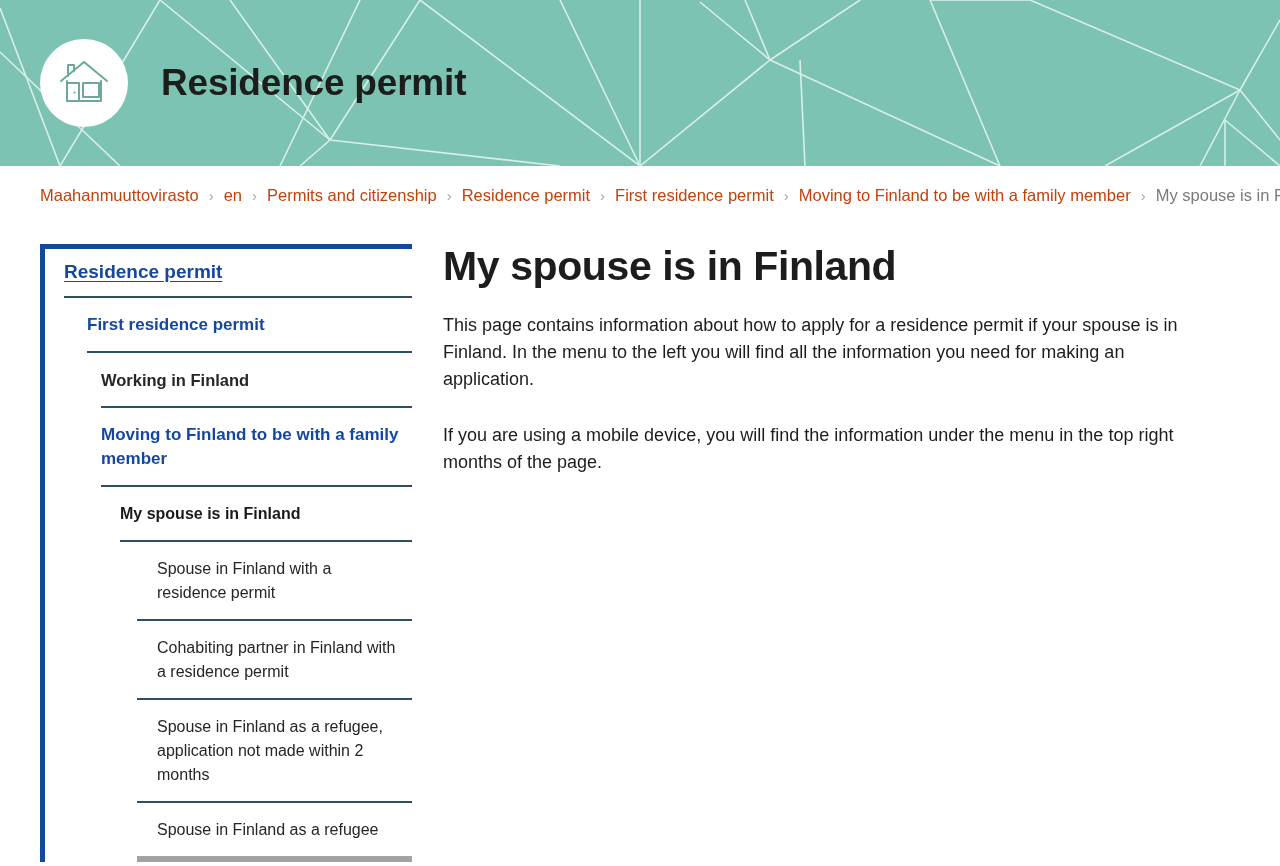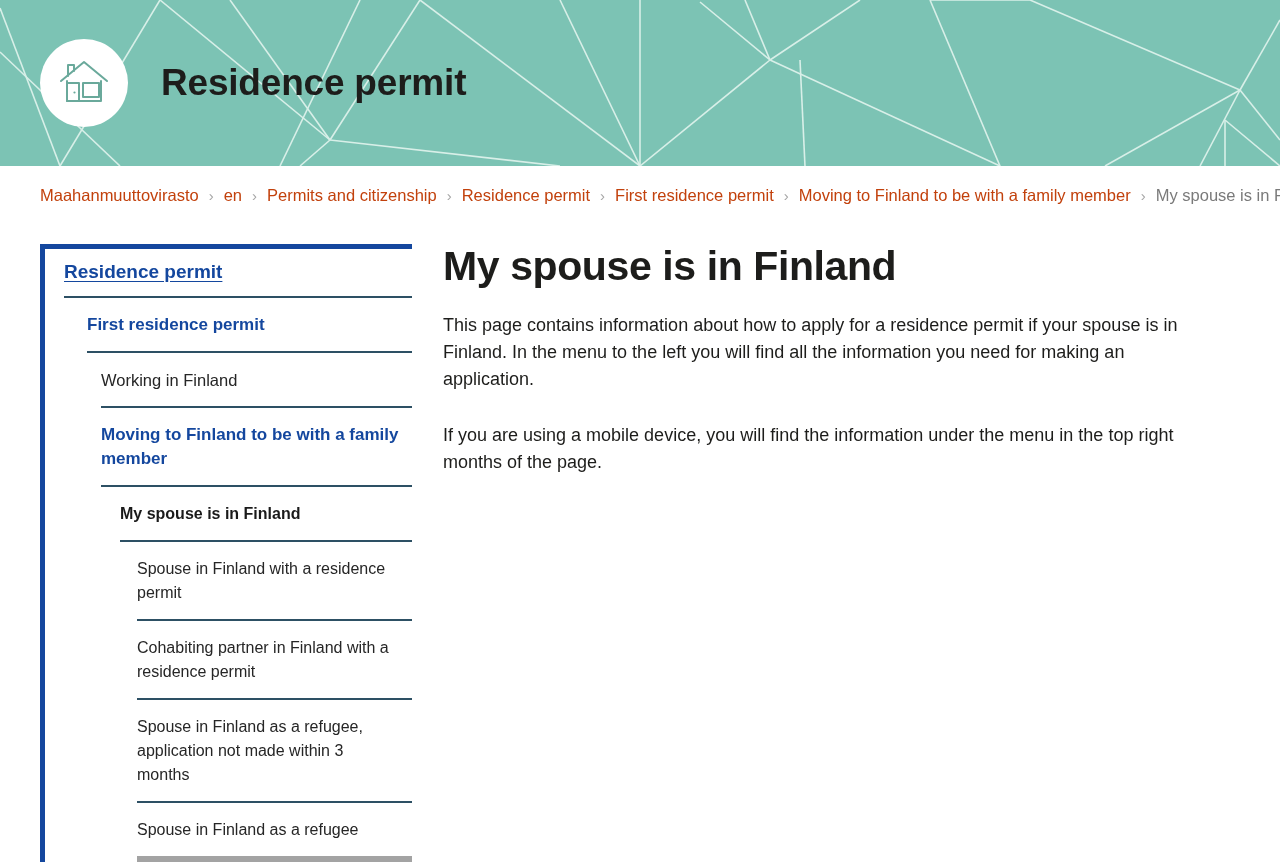--- a/index.html
+++ b/index.html
@@ -129,41 +129,42 @@
     font-size: 17px;
     font-weight: bold;
     color: #14479e;
     line-height: 24px;
   }
 
   
   .lvl2 { margin-left: 56px; }
   .lvl2 .nav-label {
     font-size: 16.5px;
-    font-weight: normal;
+    font-weight: bold;
     color: #262626;
     line-height: 24px;
   }
 
   
   .lvl3 { margin-left: 75px; }
   .lvl3 .nav-label {
     font-size: 16px;
     font-weight: bold;
     color: #1a1a1a;
     line-height: 24px;
   }
 
   
   .lvl4 { margin-left: 92px; }
   .lvl4 .nav-label {
     font-size: 16px;
     font-weight: normal;
     color: #262626;
     line-height: 24px;
+    margin-left: 20px;
   }
 
   
   .lvl2.branch .nav-label {
     font-weight: bold;
     color: #14479e;
     font-size: 17px;
   }
 
   
@@ -260,21 +261,21 @@
       <div class="nav-item lvl3">
         <span class="nav-label">My spouse is in Finland</span>
       </div>
       <div class="nav-item lvl4">
         <span class="nav-label">Spouse in Finland with a residence permit</span>
       </div>
       <div class="nav-item lvl4">
         <span class="nav-label">Cohabiting partner in Finland with a residence permit</span>
       </div>
       <div class="nav-item lvl4">
-        <span class="nav-label">Spouse in Finland as a refugee, application not made within 3 months</span>
+        <span class="nav-label">Spouse in Finland as a refugee, application not made within 2 months</span>
       </div>
       <div class="nav-item lvl4">
         <span class="nav-label">Spouse in Finland as a refugee</span>
       </div>
     </aside>
 
   <main class="main">
     <h2 class="page-title">My spouse is in Finland</h2>
     <p class="para">This page contains information about how to apply for a residence permit if your spouse is in Finland. In the menu to the left you will find all the information you need for making an application.</p>
     <p class="para">If you are using a mobile device, you will find the information under the menu in the top right months of the page.</p>

